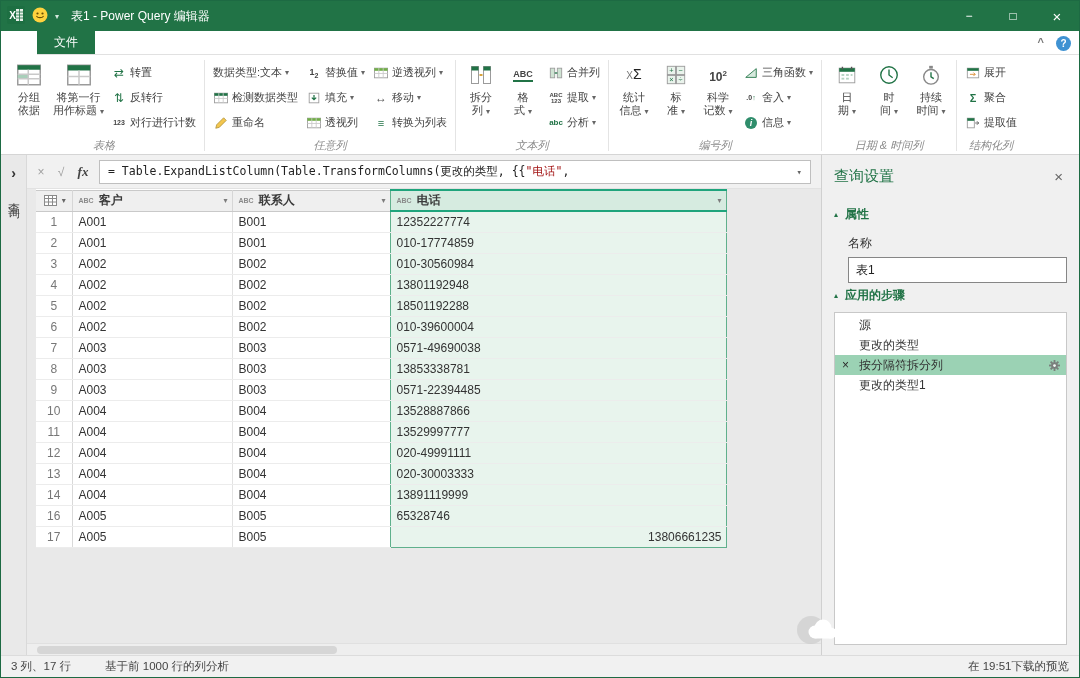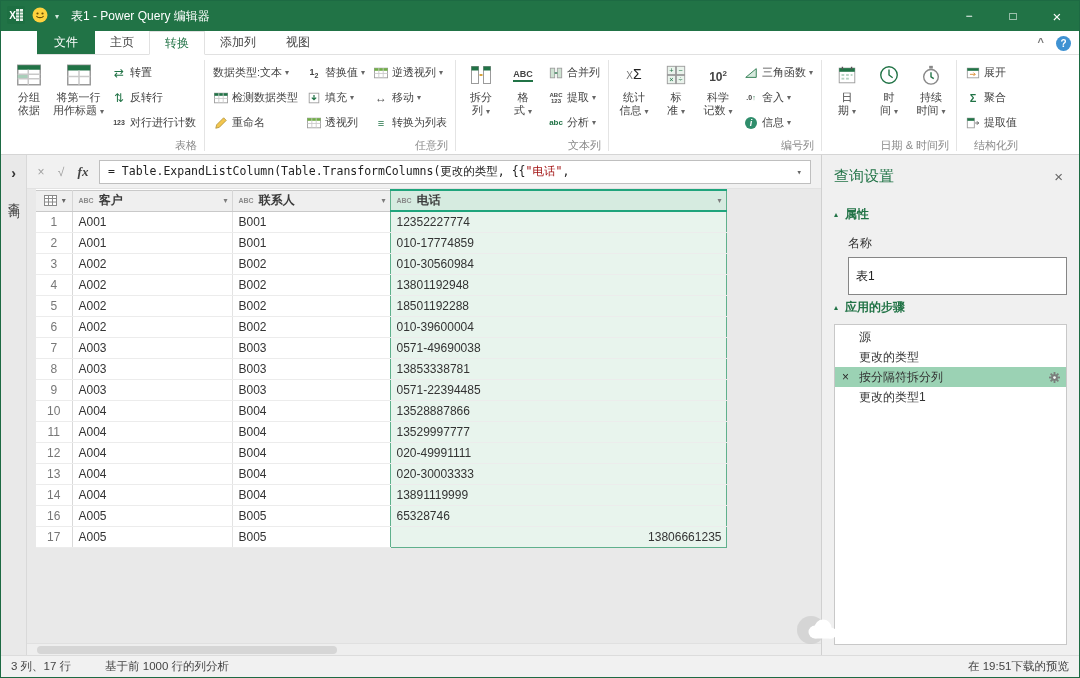--- a/index.html
+++ b/index.html
@@ -19,21 +19,21 @@
 .tab-file{background:#217346;color:#fff;padding:0 17px;display:flex;align-items:center;}
 .tab{padding:0 15px;display:flex;align-items:center;color:#444;}
 .tab.active{color:#217346;background:#fff;border:1px solid #e1e1e1;border-bottom:1px solid #fff;margin-bottom:-1px;}
 .tab-right{position:absolute;right:8px;top:0;height:24px;display:flex;align-items:center;gap:12px;}
 .chev-up{color:#777;font-size:11px;font-weight:bold;transform:translateY(-1px);}
 .help{width:15px;height:15px;border-radius:50%;background:#3f92d2;color:#fff;font-size:10px;display:flex;align-items:center;justify-content:center;font-weight:bold;}
 
 .ribbon{flex:0 0 100px;background:#fff;display:flex;border-bottom:1px solid #d5d5d5;padding:2px 0 0 3px;overflow:hidden;}
 .rgroup{display:flex;flex-direction:column;padding:0 1px;}
 .rgroup-content{flex:1;display:flex;align-items:flex-start;padding:2px 3px 0 3px;}
-.rgroup-label{height:16px;text-align:right;color:#8a8a8a;font-size:11px;line-height:15px;white-space:nowrap;padding:0 6px;}
+.rgroup-label{height:16px;text-align:center;color:#8a8a8a;font-size:11px;line-height:15px;white-space:nowrap;padding:0 6px;font-style:italic;}
 .rsep{width:1px;background:#e4e4e4;margin:3px 0;}
 .rb-large{display:flex;flex-direction:column;align-items:center;min-width:42px;padding:3px 3px 0 3px;text-align:center;color:#444;font-size:11px;line-height:13px;white-space:nowrap;}
 .ic-lg{width:26px;height:26px;display:flex;align-items:center;justify-content:center;margin-bottom:3px;}
 .rstack{display:flex;flex-direction:column;padding-top:1px;}
 .rb-small{height:25px;display:flex;align-items:center;padding:0 4px;color:#444;font-size:11px;white-space:nowrap;}
 .ic-sm{width:16px;height:16px;display:flex;align-items:center;justify-content:center;flex:0 0 16px;margin-right:3px;}
 .dd{font-size:8px;color:#666;margin-left:3px;}
 .info-i{width:12px;height:12px;border-radius:50%;background:#2f8d6b;color:#fff;font-size:9px;font-style:italic;display:inline-flex;align-items:center;justify-content:center;font-weight:bold;}
 
 .workspace{flex:1;display:flex;min-height:0;background:#e9e9e9;}
@@ -67,21 +67,21 @@
 .hscroll{flex:0 0 12px;background:#eeeeee;border-top:1px solid #e0e0e0;position:relative;}
 .hthumb{position:absolute;left:10px;top:2px;height:8px;width:300px;background:#d6d6d6;border-radius:4px;}
 
 .right-panel{flex:0 0 258px;background:#f0f0f0;border-left:1px solid #d0d0d0;display:flex;flex-direction:column;padding:12px 12px 10px 12px;}
 .qs-header{display:flex;align-items:center;margin-bottom:16px;}
 .qs-title{color:#217346;font-size:15px;}
 .qs-close{margin-left:auto;color:#666;font-size:15px;padding-right:4px;}
 .section-h{color:#217346;font-size:12px;font-weight:bold;display:flex;align-items:center;margin:4px 0 6px 0;}
 .tri{font-size:8px;color:#217346;margin-right:7px;}
 .name-label{margin:6px 0 5px 14px;color:#333;}
-.name-input{margin-left:14px;height:38px;background:#fff;border:1px solid #868686;display:flex;align-items:center;padding:8px 7px;color:#222;}
+.name-input{margin-left:14px;height:26px;background:#fff;border:1px solid #868686;display:flex;align-items:center;padding:8px 7px;color:#222;}
 .all-props{margin:10px 0 18px 14px;color:#0e7c5b;}
 .steps-box{flex:1;background:#fff;border:1px solid #c8c8c8;margin:2px 0 0 0;overflow:hidden;display:flex;flex-direction:column;padding-top:2px;}
 .step{height:20px;display:flex;align-items:center;padding:0 6px 0 24px;color:#333;position:relative;font-size:12px;}
 .step.selected{background:#9bd2b4;}
 .step .del{position:absolute;left:7px;font-size:12px;color:#2b2b2b;}
 .step .gear{margin-left:auto;display:flex;align-items:center;opacity:.9;}
 
 .statusbar{flex:0 0 22px;background:#f1f1f1;border-top:1px solid #dcdcdc;display:flex;align-items:center;padding:0 10px;color:#444;font-size:11.5px;}
 .sb-item2{margin-left:34px;}
 .sb-right{margin-left:auto;}
@@ -120,26 +120,20 @@
     <div class="tb-btn">
         <span>□</span>
       </div>
     <div class="tb-btn close">
         <span>×</span>
       </div>
   </div>
 
   <div class="tabrow">
     <div class="tab-file">文件</div>
-    <div style="display:flex">
-        <div class="tab">主页</div>
-        <div class="tab active">转换</div>
-        <div class="tab">添加列</div>
-        <div class="tab">视图</div>
-      </div>
     <div class="tab-right">
       <span class="chev-up">^</span>
       <span class="help">?</span>
     </div>
   </div>
 
   <div class="ribbon">
       <div class="rgroup">
         <div class="rgroup-content">
           <div class="rb-large">

